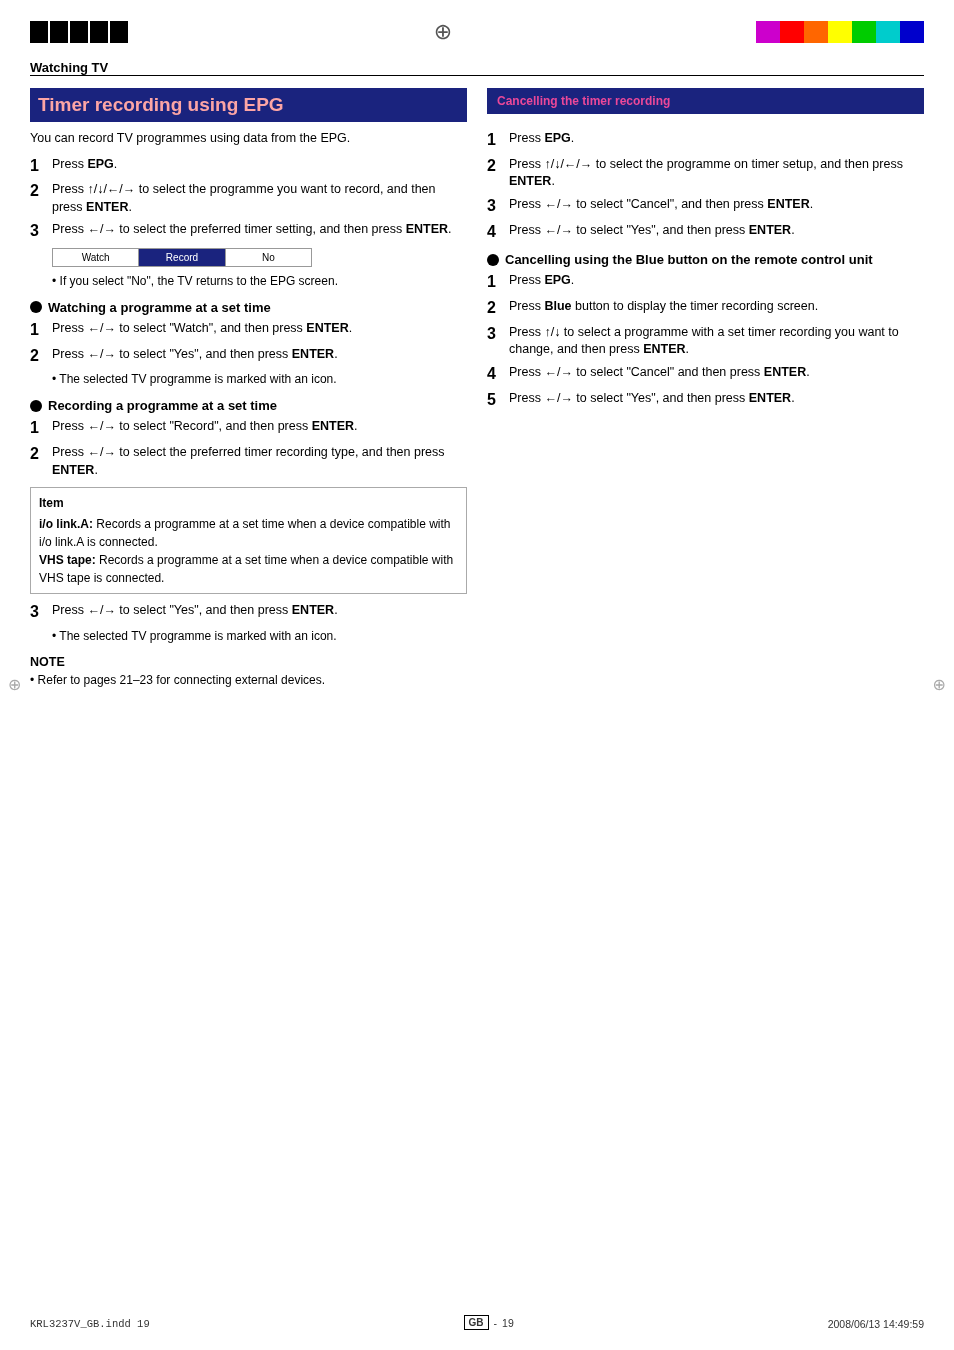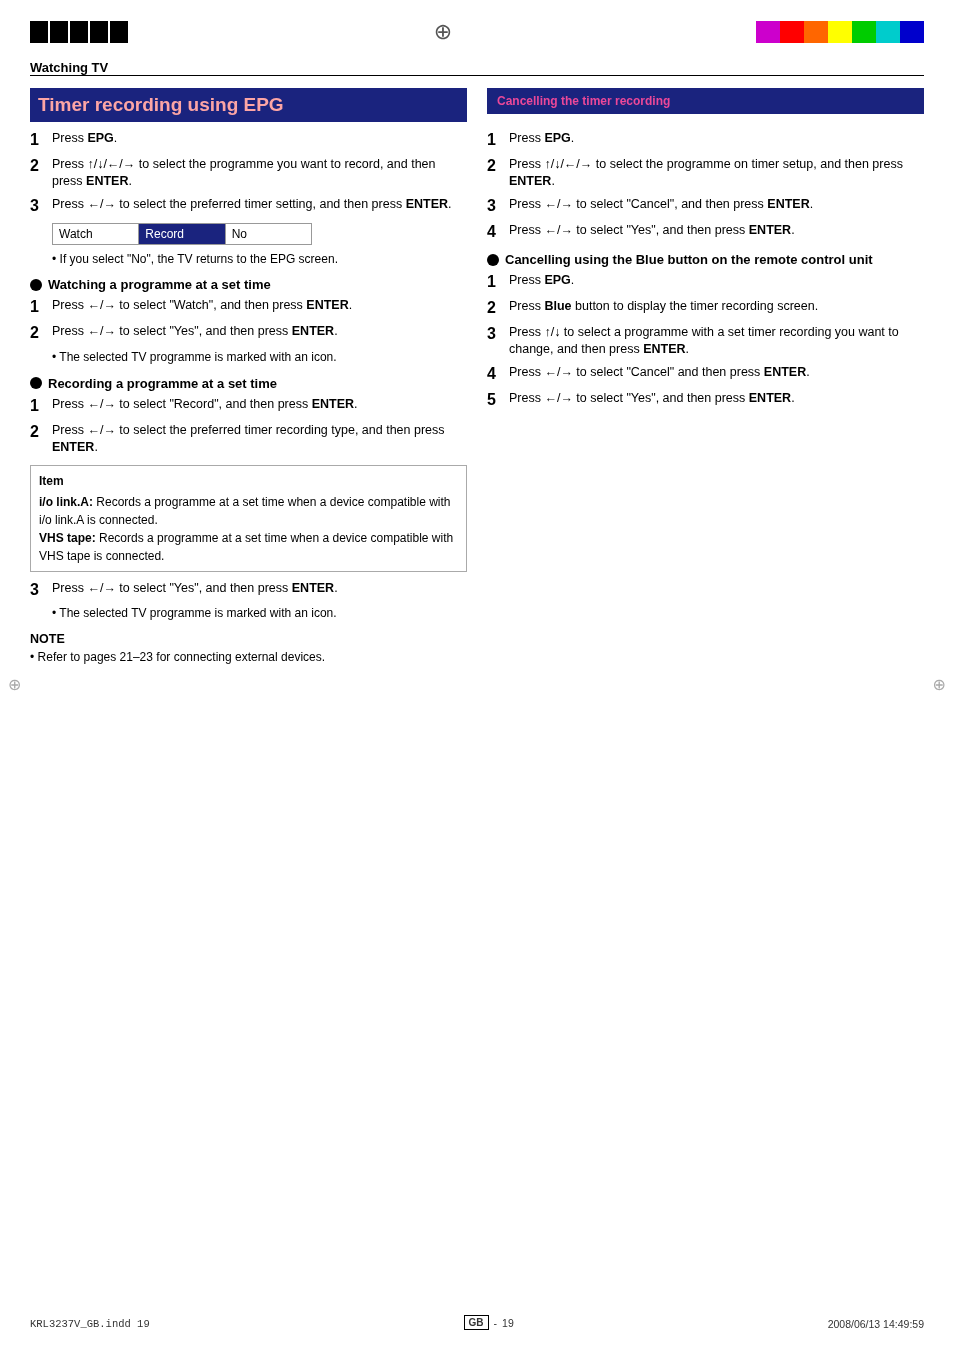--- a/index.html
+++ b/index.html
@@ -151,22 +151,22 @@
     
     .option-table {
       border: 1px solid #999;
       display: flex;
       margin: 6px 0 6px 22px;
       width: 260px;
     }
     .option-cell {
       flex: 1;
       padding: 3px 6px;
-      font-size: 12px;
-      text-align: left;
+      font-size: 10px;
+      text-align: center;
       border-right: 1px solid #999;
     }
     .option-cell:last-child {
       border-right: none;
     }
     .option-cell.highlighted {
       background: #1a237e;
       color: #fff;
     }
 
@@ -284,20 +284,21 @@
 <div class="main-content">
 
   <div class="section-heading">Watching TV</div>
 
   <div class="two-col">
 
     <div class="col-left">
 
       <div class="box-header">Timer recording using EPG</div>
 
+      <p class="intro-text">You can record TV programmes using data from the EPG.</p>
 
       <div class="step">
         <span class="step-num">1</span>
         <span class="step-text">Press <b>EPG</b>.</span>
       </div>
       <div class="step">
         <span class="step-num">2</span>
         <span class="step-text">Press ↑/↓/←/→ to select the programme you want to record, and then press <b>ENTER</b>.</span>
       </div>
       <div class="step">

